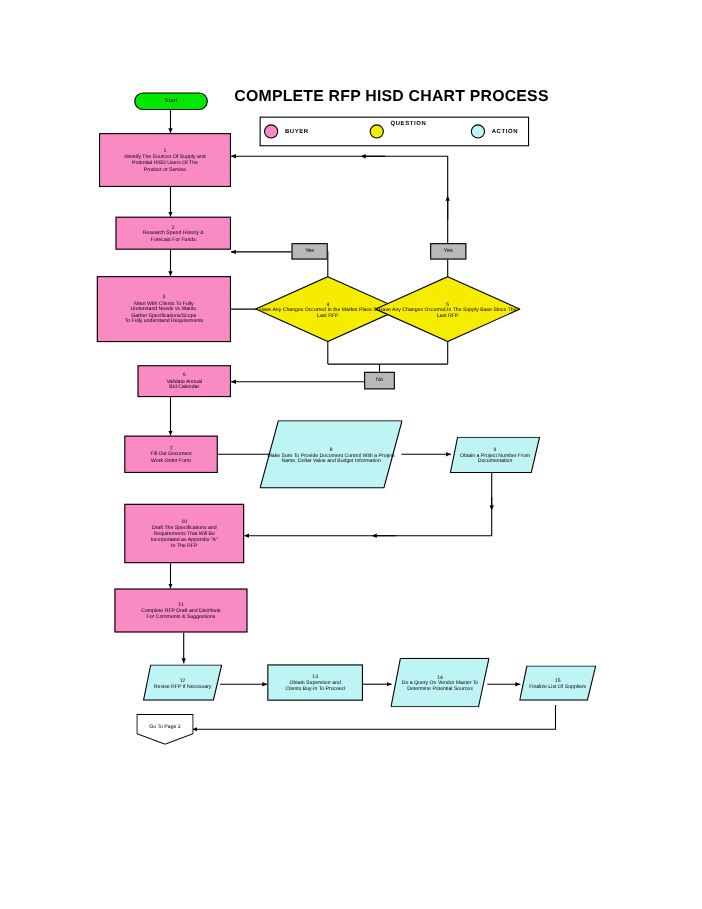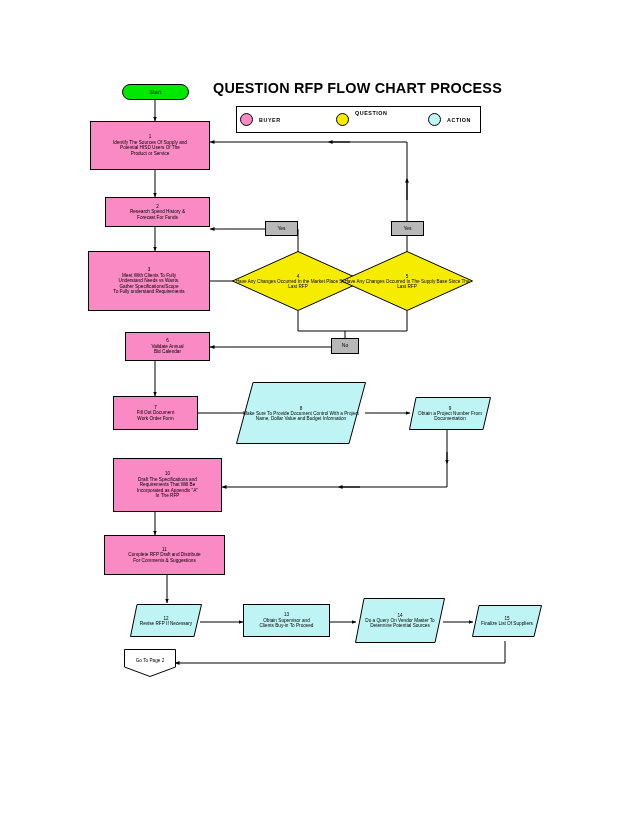--- a/index.html
+++ b/index.html
@@ -196,21 +196,21 @@
       <path d="M200,622 L243,622" marker-end="url(#ah)"></path>
 
       <path d="M330,622 L356,622" marker-end="url(#ah)"></path>
 
       <path d="M443,622 L473,622" marker-end="url(#ah)"></path>
 
       <path d="M505,641 L505,663 L175,663" marker-end="url(#ah)"></path>
     </g>
   </svg>
 
-  <div class="page-title" style="left:213px; top:80px;">QUESTION RFP FLOW CHART PROCESS</div>
+  <div class="page-title" style="left:213px; top:80px;">COMPLETE RFP HISD CHART PROCESS</div>
 
   <div class="legend-box" style="left:236px; top:106px; width:245px; height:27px;"></div>
 
   <div class="legend-item" style="left:240px; top:113px;">
     <span class="legend-dot" style="background:#f98ac4;"></span>
     <span class="legend-text">BUYER</span>
   </div>
 
   <div class="legend-item" style="left:336px; top:113px;">
     <span class="legend-dot" style="background:#f5ec00;"></span>

